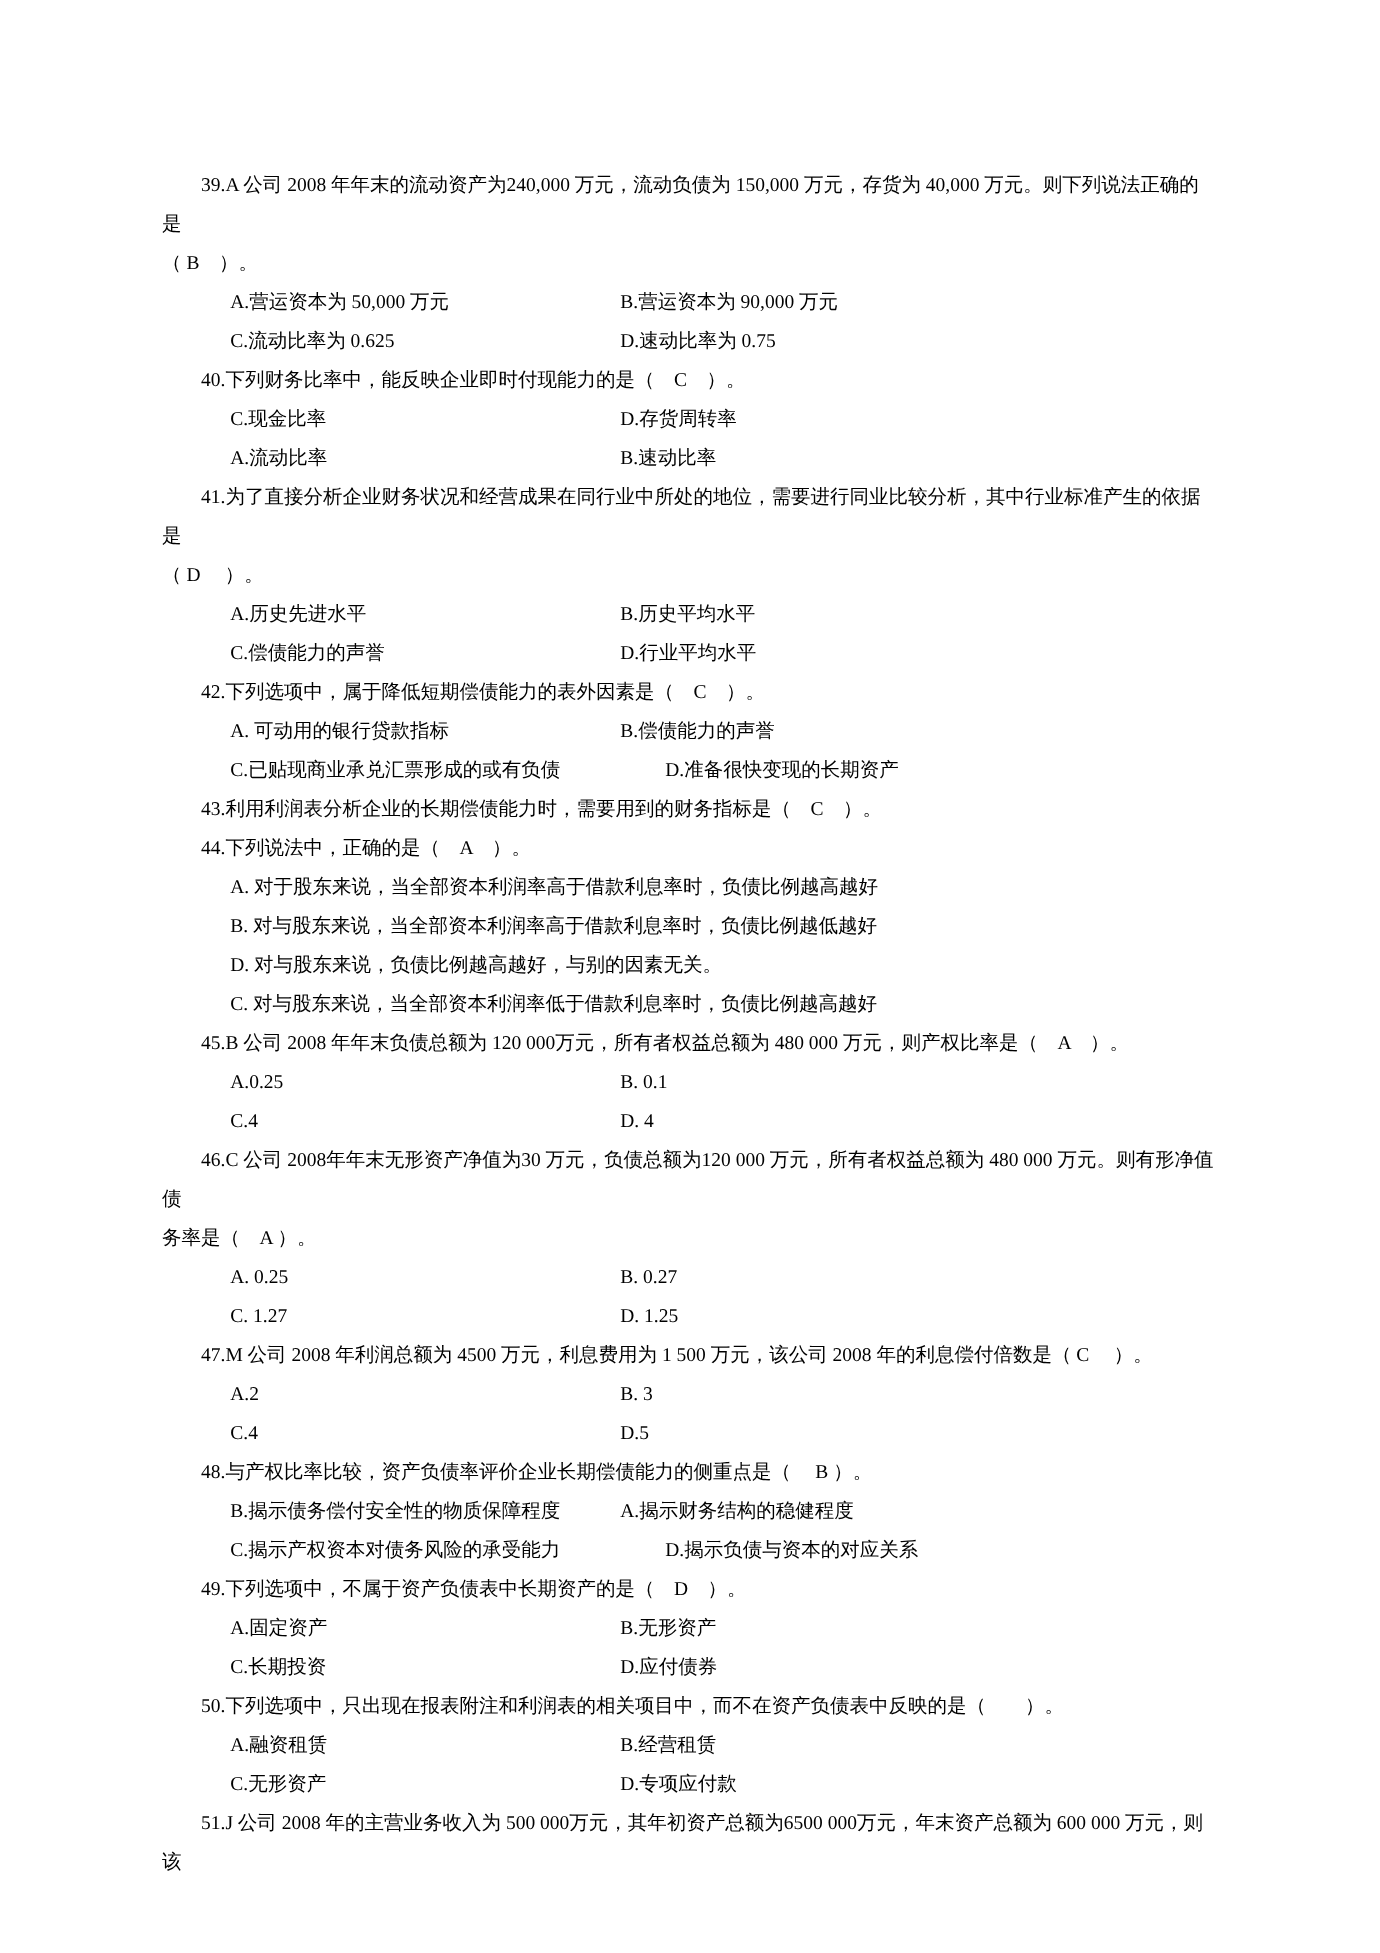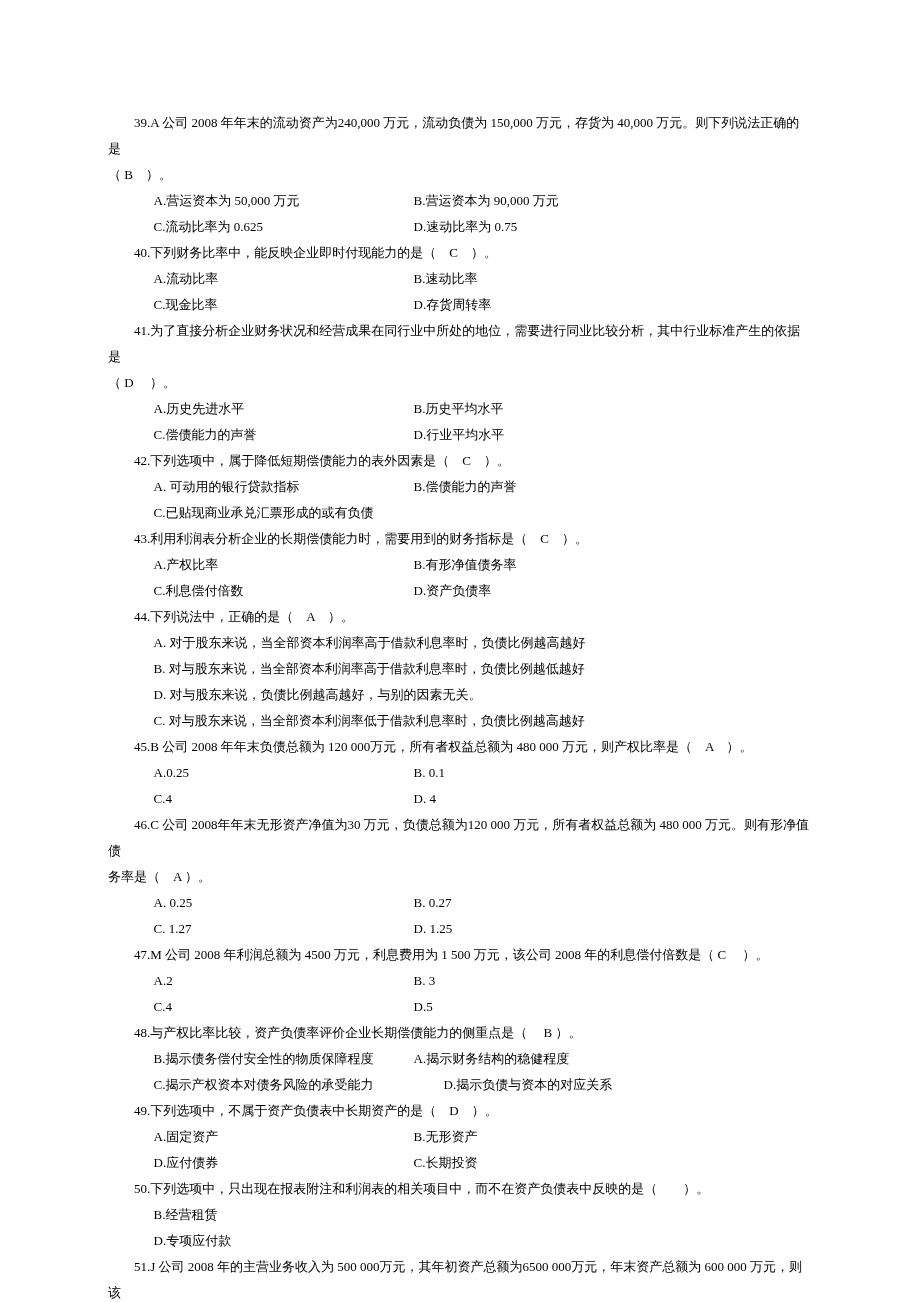--- a/index.html
+++ b/index.html
@@ -36,26 +36,26 @@
     </div>
     <div class="opt-row">
       <div class="cell">C.流动比率为 0.625</div>
       <div class="cell">D.速动比率为 0.75</div>
     </div>
   </div>
 
   <div class="q">40.下列财务比率中，能反映企业即时付现能力的是（　C　）。</div>
   <div class="opts">
     <div class="opt-row">
+      <div class="cell">C.现金比率</div>
+      <div class="cell">D.存货周转率</div>
+    </div>
+    <div class="opt-row">
       <div class="cell">A.流动比率</div>
       <div class="cell">B.速动比率</div>
-    </div>
-    <div class="opt-row">
-      <div class="cell">C.现金比率</div>
-      <div class="cell">D.存货周转率</div>
     </div>
   </div>
 
   <div class="q">41.为了直接分析企业财务状况和经营成果在同行业中所处的地位，需要进行同业比较分析，其中行业标准产生的依据是</div>
   <div class="q-out">（ D　 ）。</div>
   <div class="opts">
     <div class="opt-row">
       <div class="cell">A.历史先进水平</div>
       <div class="cell">B.历史平均水平</div>
     </div>
@@ -66,34 +66,25 @@
   </div>
 
   <div class="q">42.下列选项中，属于降低短期偿债能力的表外因素是（　C　）。</div>
   <div class="opts">
     <div class="opt-row">
       <div class="cell">A. 可动用的银行贷款指标</div>
       <div class="cell">B.偿债能力的声誉</div>
     </div>
     <div class="opt-row">
       <div class="cell" style="width:290px">C.已贴现商业承兑汇票形成的或有负债</div>
+      <div class="cell">D.准备很快变现的长期资产</div>
     </div>
   </div>
 
   <div class="q">43.利用利润表分析企业的长期偿债能力时，需要用到的财务指标是（　C　）。</div>
-  <div class="opts">
-    <div class="opt-row">
-      <div class="cell">A.产权比率</div>
-      <div class="cell">B.有形净值债务率</div>
-    </div>
-    <div class="opt-row">
-      <div class="cell">C.利息偿付倍数</div>
-      <div class="cell">D.资产负债率</div>
-    </div>
-  </div>
 
   <div class="q">44.下列说法中，正确的是（　A　）。</div>
   <div class="opts">
     <div>A. 对于股东来说，当全部资本利润率高于借款利息率时，负债比例越高越好</div>
     <div>B. 对与股东来说，当全部资本利润率高于借款利息率时，负债比例越低越好</div>
     <div>D. 对与股东来说，负债比例越高越好，与别的因素无关。</div>
     <div>C. 对与股东来说，当全部资本利润率低于借款利息率时，负债比例越高越好</div>
   </div>
 
   <div class="q">45.B 公司 2008 年年末负债总额为 120 000万元，所有者权益总额为 480 000 万元，则产权比率是（　A　）。</div>
@@ -145,30 +136,32 @@
     </div>
   </div>
 
   <div class="q">49.下列选项中，不属于资产负债表中长期资产的是（　D　）。</div>
   <div class="opts">
     <div class="opt-row">
       <div class="cell">A.固定资产</div>
       <div class="cell">B.无形资产</div>
     </div>
     <div class="opt-row">
+      <div class="cell">C.长期投资</div>
       <div class="cell">D.应付债券</div>
-      <div class="cell">C.长期投资</div>
     </div>
   </div>
 
   <div class="q">50.下列选项中，只出现在报表附注和利润表的相关项目中，而不在资产负债表中反映的是（　　）。</div>
   <div class="opts">
     <div class="opt-row">
+      <div class="cell">A.融资租赁</div>
       <div class="cell">B.经营租赁</div>
     </div>
     <div class="opt-row">
+      <div class="cell">C.无形资产</div>
       <div class="cell">D.专项应付款</div>
     </div>
   </div>
 
   <div class="q">51.J 公司 2008 年的主营业务收入为 500 000万元，其年初资产总额为6500 000万元，年末资产总额为 600 000 万元，则该</div>
 
 </div>
 
 </body></html>

